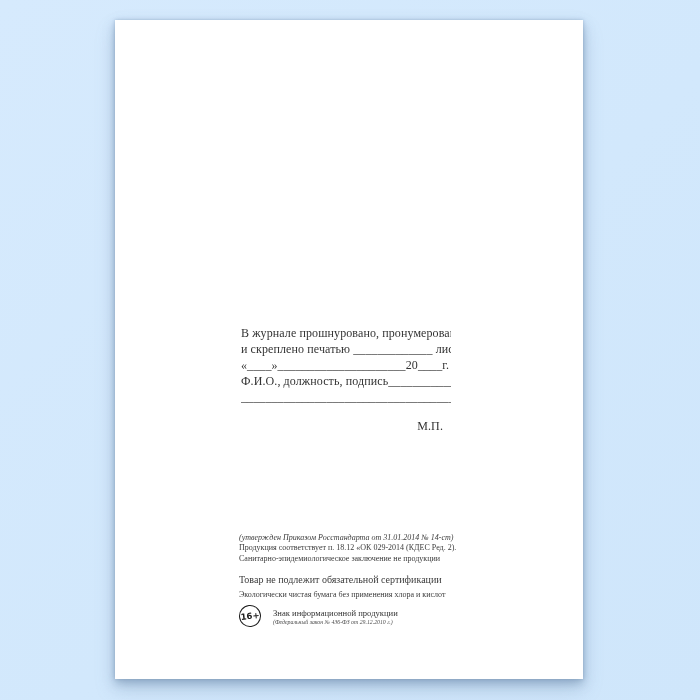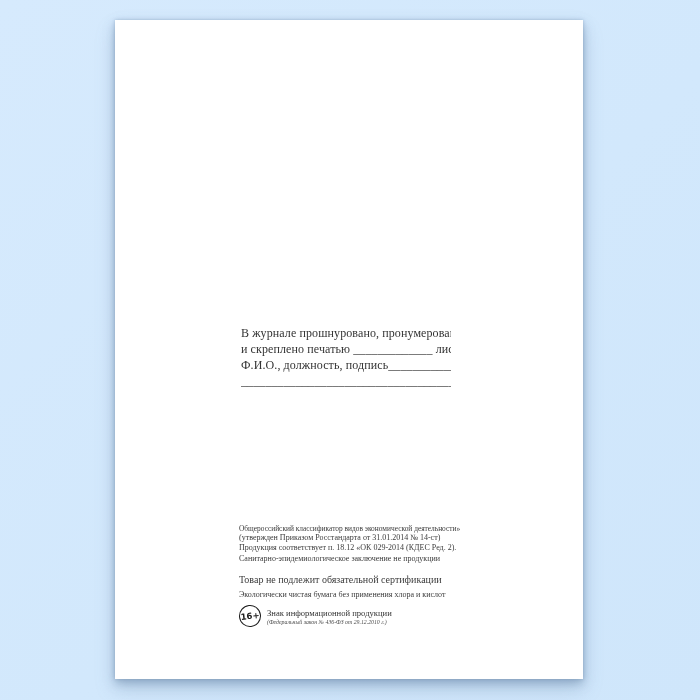--- a/index.html
+++ b/index.html
@@ -46,21 +46,21 @@
   .seal-label {
     margin-top: 13px;
     text-align: right;
     padding-right: 8px;
   }
 
   
   .fine { position: absolute; left: 124px; white-space: nowrap; color: #3a3a3a; }
   .fp-1 { top: 523px; font-size: 8px; }
   .fp-2 { top: 504px; font-size: 7.4px; }
-  .fp-3 { top: 513px; font-size: 8px; }
+  .fp-3 { top: 513px; font-size: 8px; font-style: italic; }
   .fp-4 { top: 534px; font-size: 8px; }
   .fp-5 { top: 554px; font-size: 10px; }
   .fp-6 { top: 570px; font-size: 8px; }
 
   .age-badge {
     position: absolute;
     left: 124px;
     top: 585px;
     width: 22px;
     height: 22px;
@@ -71,21 +71,21 @@
     align-items: center;
     justify-content: center;
     font-size: 8.5px;
     font-weight: bold;
     color: #1d1d1d;
     font-family: "DejaVu Sans", sans-serif;
     transform: rotate(-6deg);
   }
   .info-sign {
     position: absolute;
-    left: 152px;
+    left: 158px;
     top: 588px;
     white-space: nowrap;
   }
   .info-sign-title {
     font-size: 8.6px;
     color: #333333;
   }
   .info-sign-law {
     font-size: 5.8px;
     font-style: italic;
@@ -94,26 +94,27 @@
   }
 </style>
 </head>
 <body>
 
 <div class="paper">
 
   <div class="stamp-block">
     <div class="stamp-line">В журнале прошнуровано, пронумеровано</div>
     <div class="stamp-line">и скреплено печатью _____________ листов</div>
+    <div class="stamp-line">«____»_____________________20____г.</div>
     <div class="stamp-line">Ф.И.О., должность, подпись___________</div>
     <div class="stamp-line">___________________________________________</div>
+    <div class="seal-label">М.П.</div>
   </div>
 
   <div class="fine fp-1">Продукция соответствует п. 18.12 «ОК 029-2014 (КДЕС Ред. 2).</div>
-  <div class="fine fp-2">Общероссийский классификатор видов экономической деятельности»</div>
   <div class="fine fp-3">(утвержден Приказом Росстандарта от 31.01.2014 № 14-ст)</div>
   <div class="fine fp-4">Санитарно-эпидемиологическое заключение не продукции</div>
   <div class="fine fp-5">Товар не подлежит обязательной сертификации</div>
   <div class="fine fp-6">Экологически чистая бумага без применения хлора и кислот</div>
 
   <div class="age-badge">16+</div>
   <div class="info-sign">
     <div class="info-sign-title">Знак информационной продукции</div>
     <div class="info-sign-law">(Федеральный закон № 436-ФЗ от 29.12.2010 г.)</div>
   </div>

